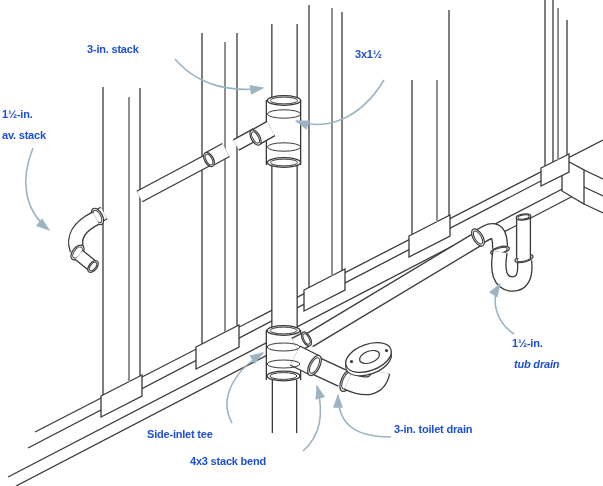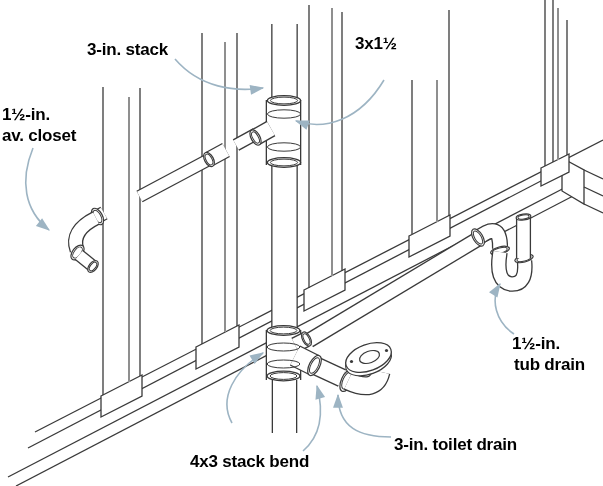--- a/index.html
+++ b/index.html
@@ -2,26 +2,26 @@
 <html><head>
 <meta charset="utf-8">
 <style>
   html,body{margin:0;padding:0;background:#fff;}
   #canvas{
     position:relative;width:603px;height:486px;background:#fff;overflow:hidden;
     font-family:"Liberation Sans","DejaVu Sans",sans-serif;
   }
   #art{position:absolute;left:0;top:0;}
   .lbl{
-    position:absolute;color:#000000;font-weight:bold;font-size:17px;line-height:21px;
+    position:absolute;color:#1d4ed8;font-weight:bold;font-size:11px;line-height:21px;
     letter-spacing:-0.2px;white-space:nowrap;
   }
   .lbl .l2{display:block;}
-  .ind7{padding-left:7px;display:block;}
-  .ind2{padding-left:2px;display:block;}
+  .ind7{padding-left:7px;display:block;margin-top:11px;}
+  .ind2{padding-left:2px;display:block;font-style:italic;}
 </style>
 </head>
 <body>
 
 <div id="canvas">
 
 <svg id="art" width="603" height="486" viewBox="0 0 603 486">
   <defs>
     <marker id="ah" markerWidth="10" markerHeight="8" refX="8.6" refY="4" orient="auto">
       <path d="M9.4,4 L0.6,0.9 L0.6,7.1 Z" fill="#9db4c3"></path>
@@ -200,29 +200,32 @@
 <div class="lbl" style="left:87px;top:39px">
   <span>3-in. stack</span>
 </div>
 
 <div class="lbl" style="left:348px;top:33px">
   <span class="ind7">3x1½</span>
 </div>
 
 <div class="lbl" style="left:2px;top:104px">
   <span>1½-in.</span>
-  <span class="l2">av. closet</span>
-</div>
-
+  <span class="l2">av. stack</span>
+</div>
+
+<div class="lbl" style="left:147px;top:424px">
+  <span>Side-inlet tee</span>
+</div>
 
 <div class="lbl" style="left:190px;top:451px">
   <span>4x3 stack bend</span>
 </div>
 
-<div class="lbl" style="left:394px;top:434px">
+<div class="lbl" style="left:394px;top:419px">
   <span>3-in. toilet drain</span>
 </div>
 
 <div class="lbl" style="left:512px;top:333px">
   <span>1½-in.</span>
   <span class="l2 ind2">tub drain</span>
 </div>
 
 </div>
 

